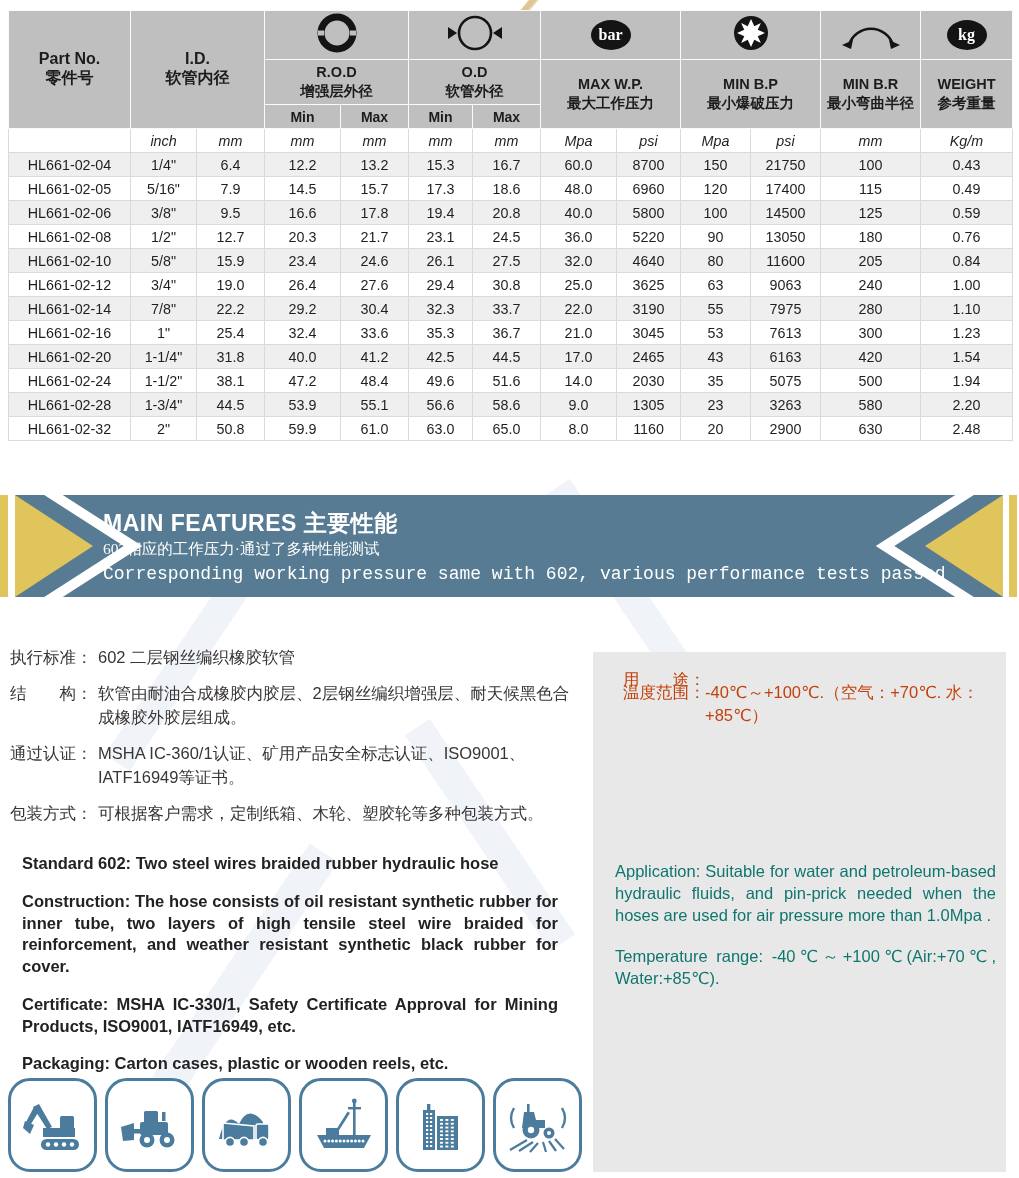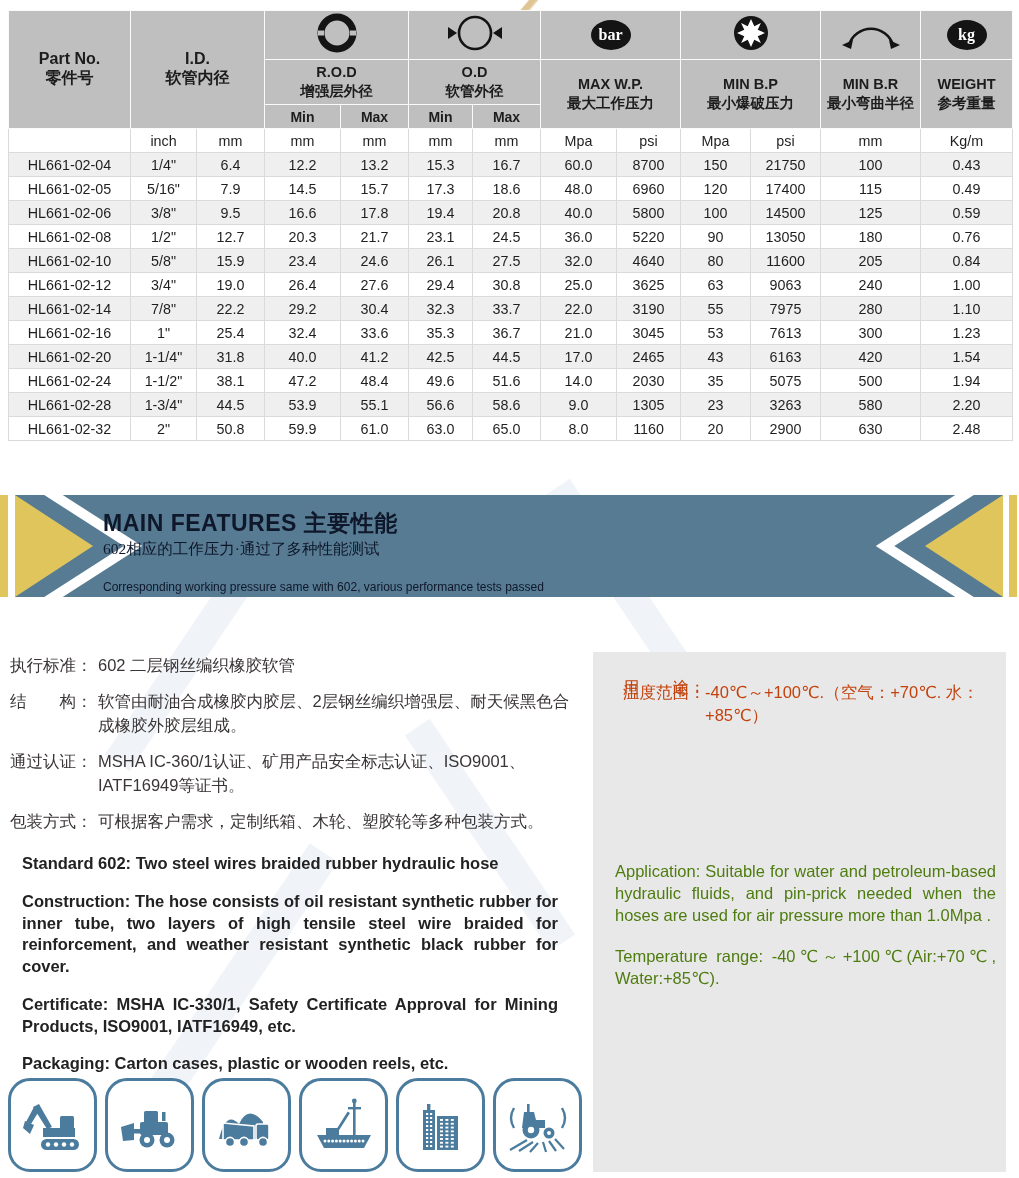--- a/index.html
+++ b/index.html
@@ -20,47 +20,47 @@
   .wm-b4{left:360px;top:820px;width:260px;height:30px;transform:rotate(56deg);}
 
   
   .spec-table{position:absolute;left:8px;top:10px;width:1004px;border-collapse:collapse;table-layout:fixed;border:1px solid #a5a5a5;}
   .spec-table thead th{background:var(--header-gray);border:1px solid #fafafa;font-weight:bold;color:#1c1c1c;padding:0;}
   .icon-row th{height:46px;vertical-align:middle;text-align:center;}
   .label-row th{height:44px;font-size:14.5px;line-height:1.28;vertical-align:middle;}
   .minmax-row th{height:23px;font-size:14px;}
   .h-en,.h-cn{display:block;}
   .spec-table tbody td{border:1px solid #dadada;text-align:center;font-size:14.3px;height:23px;padding:0 2px;color:#1f1f1f;}
-  .spec-table tbody tr.unit-row td{background:#fff;}
+  .spec-table tbody tr.unit-row td{background:#fff;font-style:italic;}
   .spec-table tbody tr.alt td{background:var(--row-alt);}
   .circle-badge{display:inline-block;width:40px;height:30px;border-radius:50%;background:#141414;color:#fff;
     font-family:"Liberation Serif","DejaVu Serif",serif;font-weight:bold;font-size:16px;line-height:29px;text-align:center;}
 
   
   .banner{position:absolute;left:0;top:495px;width:1019px;height:102px;}
   .banner .strip-left{position:absolute;left:0;top:0;width:8px;height:100%;background:var(--accent-yellow);}
   .banner .strip-right{position:absolute;right:2px;top:0;width:8px;height:100%;background:var(--accent-yellow);}
   .banner .blue{position:absolute;left:15px;width:988px;top:0;bottom:0;background:var(--banner-blue);overflow:hidden;}
   .chev{position:absolute;top:0;height:100%;}
   .chev-left{left:0;}
   .chev-right{right:0;transform:scaleX(-1);}
-  .banner-text{position:absolute;left:88px;top:13px;color:#0f172a;}
+  .banner-text{position:absolute;left:88px;top:13px;color:#ffffff;}
   .banner-title{font-size:23px;font-weight:bold;letter-spacing:.5px;}
   .banner-line-cn{font-family:"Liberation Serif","DejaVu Serif",serif;font-size:15.5px;margin-top:0;}
-  .banner-line-en{font-family:Liberation Sans, sans-serif;font-size:12px;margin-top:20px;}
+  .banner-line-en{font-family:Liberation Mono, monospace;font-size:18px;margin-top:4px;}
 
   
   .specs-cn{position:absolute;left:10px;top:646px;width:566px;font-size:16.5px;color:#3a3536;}
-  .spec-item{position:relative;padding-left:88px;margin-bottom:13px;line-height:1.42;margin-top:8px;}
+  .spec-item{position:relative;padding-left:88px;margin-bottom:13px;line-height:1.42;}
   .spec-label{position:absolute;left:0;top:0;white-space:nowrap;}
 
   .panel{position:absolute;left:593px;top:652px;width:413px;height:520px;background:var(--panel-gray);}
   .panel-cn{position:absolute;left:30px;right:12px;top:16px;font-size:16.5px;color:#c2410c;}
   .panel-cn .spec-item{padding-left:82px;}
-  .panel-en{position:absolute;left:22px;right:10px;top:208px;font-size:16.5px;color:#4d7c0f;}
+  .panel-en{position:absolute;left:22px;right:10px;top:208px;font-size:16.5px;color:#0f766e;}
   .panel-en p{margin:0 0 19px;text-align:justify;line-height:1.34;}
 
   .specs-en{position:absolute;left:10px;top:853px;width:560px;font-size:16.5px;color:#222;}
   .specs-en p{margin:0 12px 16px;text-align:justify;line-height:1.32;font-weight:bold;}
 
   
   .app-icons{position:absolute;left:8px;top:1078px;display:flex;gap:8px;}
   .app-tile{box-sizing:border-box;width:89px;height:94px;border:3.5px solid var(--icon-blue);border-radius:22px;
     display:flex;align-items:center;justify-content:center;background:#fff;}
   .app-tile svg{display:block;}

